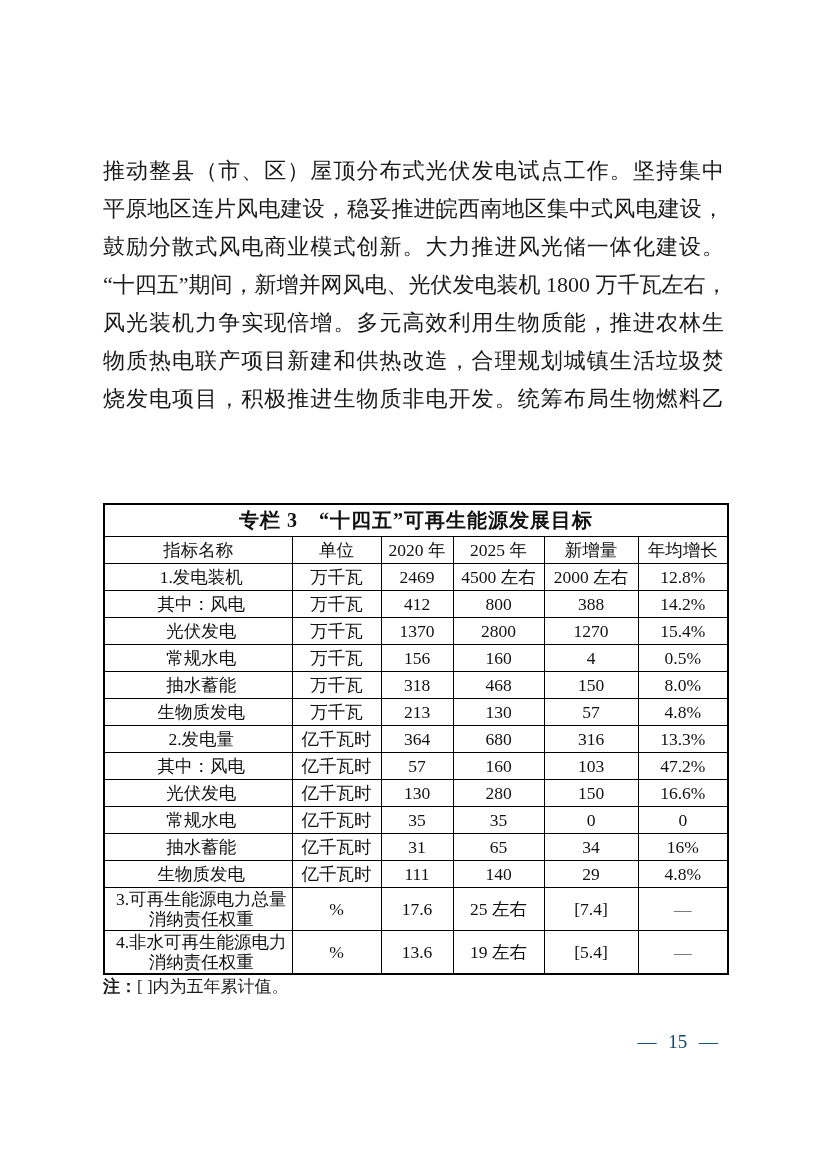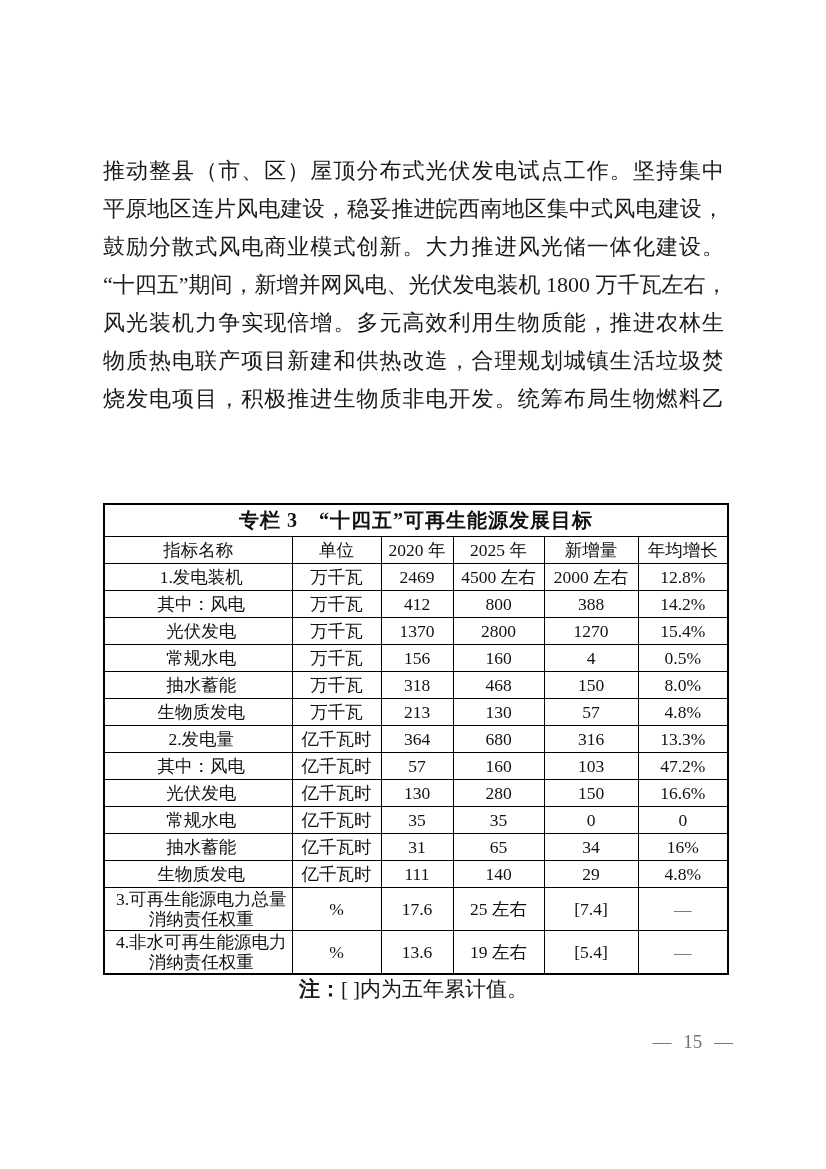--- a/index.html
+++ b/index.html
@@ -73,33 +73,32 @@
     line-height: 20px;
     padding-top: 1px;
     padding-bottom: 1px;
   }
   .box-table td.dash { color: #666; }
   .note {
     position: absolute;
     left: 103px;
     top: 975px;
     width: 621px;
-    font-size: 21px;
-    text-align: center;
+    font-size: 17px;
   }
   .note .note-label { font-weight: bold; }
   .footer {
     position: absolute;
-    left: 112px;
+    left: 97px;
     top: 1031px;
     width: 621px;
     text-align: right;
     font-size: 19px;
     word-spacing: 7px;
-    color: #737373;
+    color: #0c4a6e;
   }
 </style>
 </head>
 <body>
 
 <div class="page">
 
   <div class="body-text">
       <div class="tline">推动整县（市、区）屋顶分布式光伏发电试点工作。坚持集中</div>
       <div class="tline">平原地区连片风电建设，稳妥推进皖西南地区集中式风电建设，</div>

